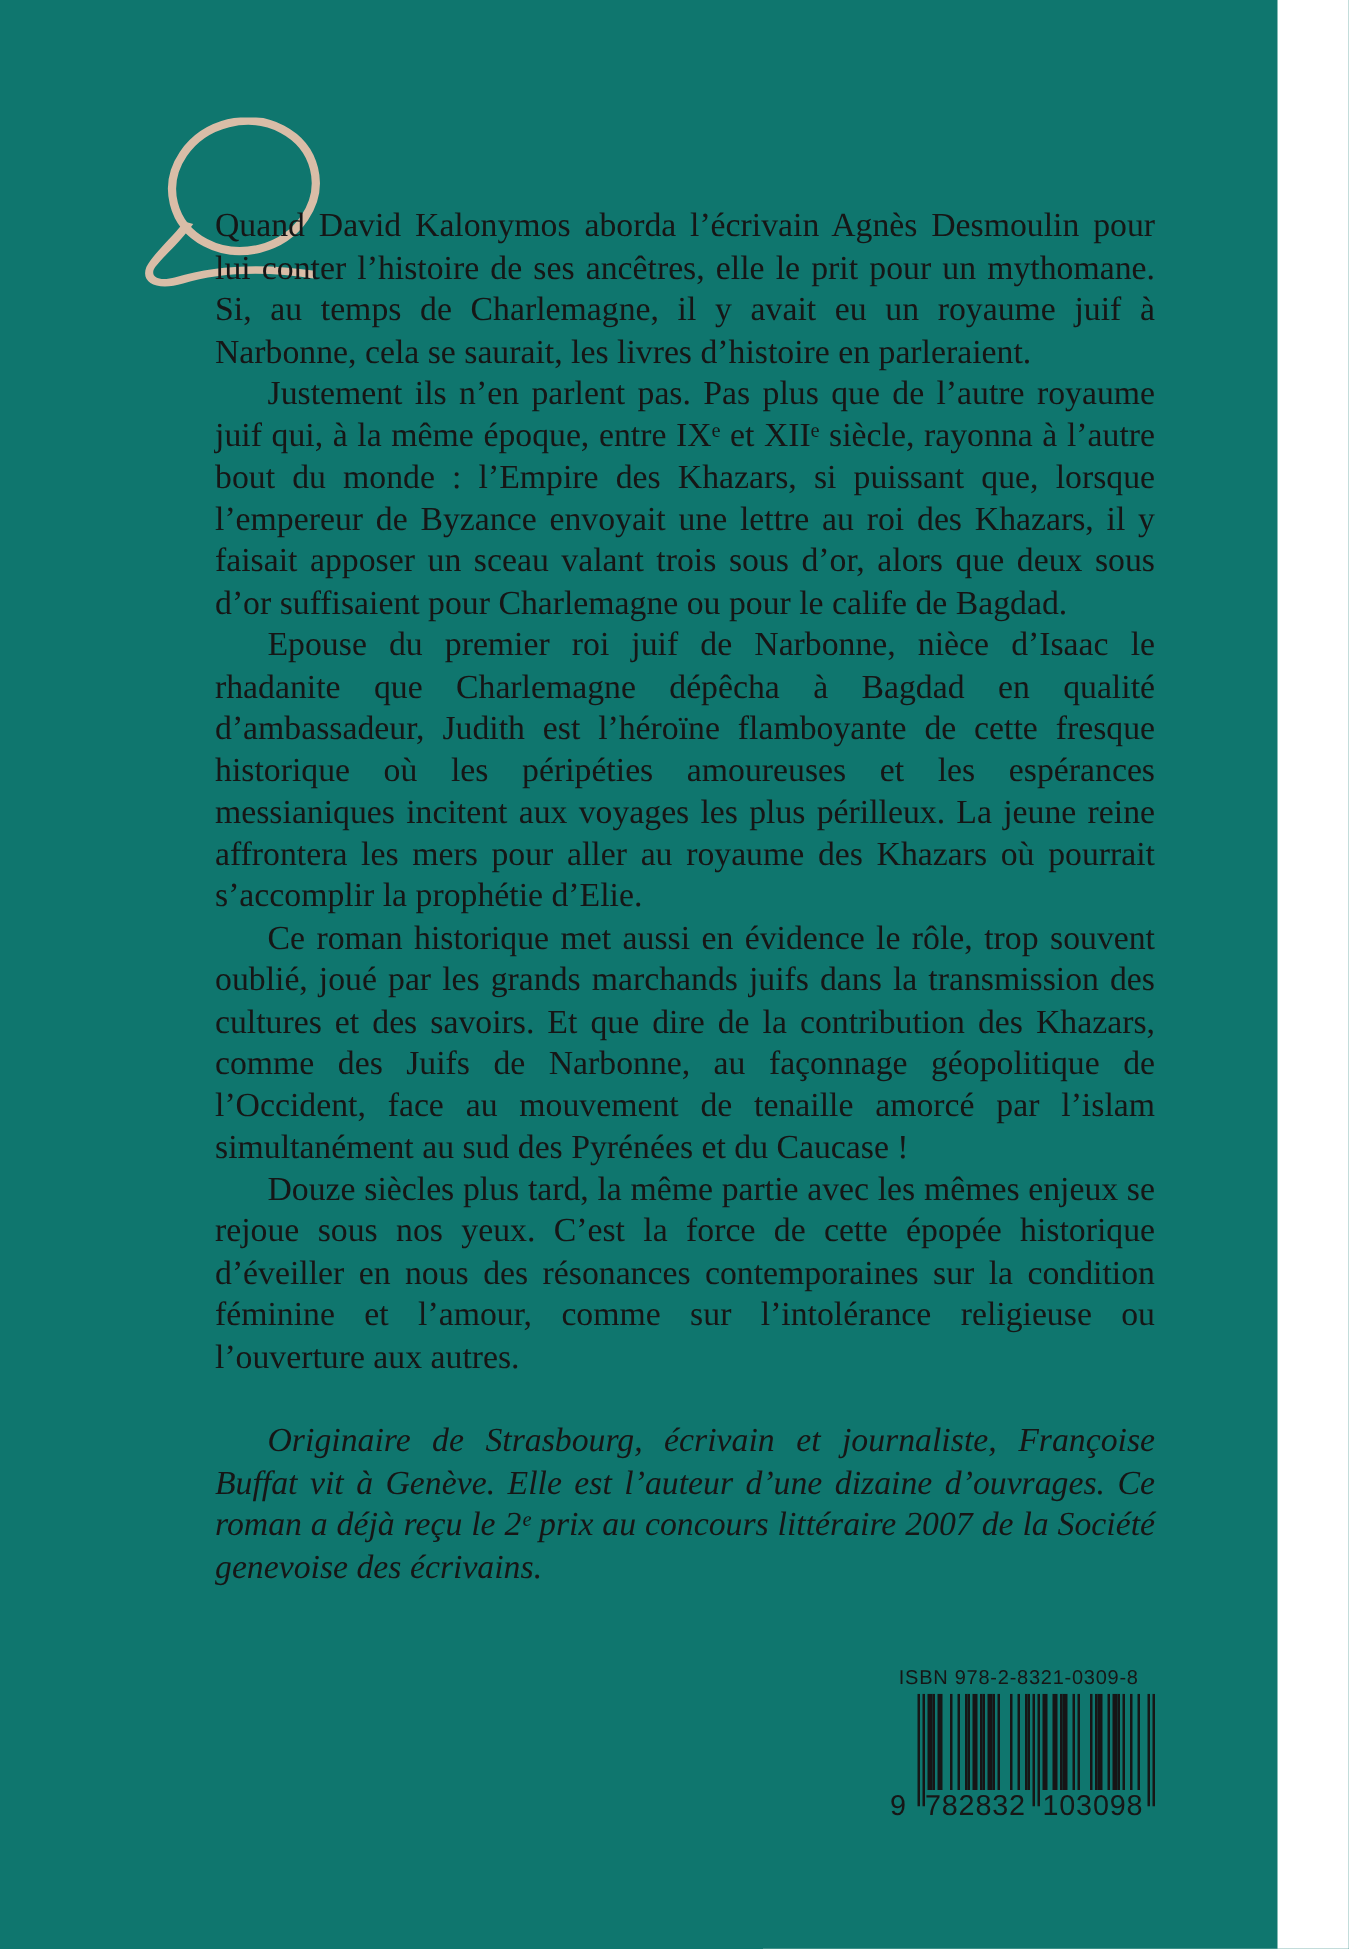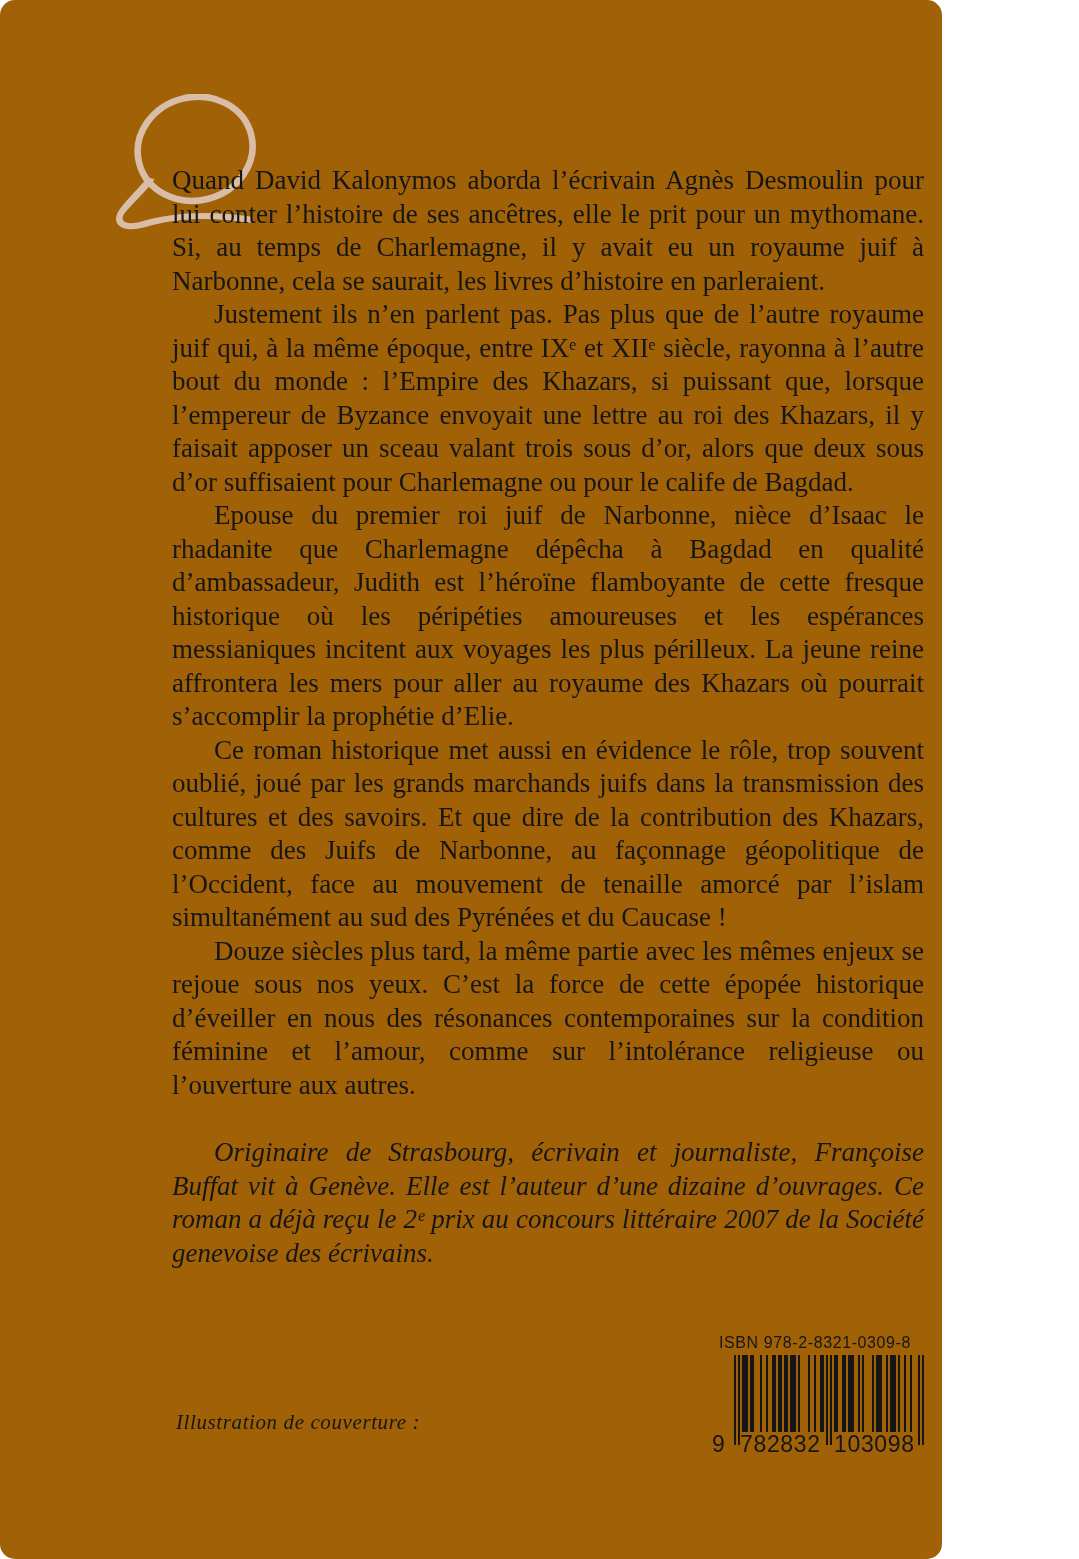--- a/index.html
+++ b/index.html
@@ -3,24 +3,23 @@
 <meta charset="utf-8">
 <style>
   html, body { margin: 0; padding: 0; }
   body {
     width: 1079px; height: 1559px;
     background: #ffffff;
     font-family: "Liberation Serif", serif;
   }
   .page {
     position: relative;
-    width: 942px; height: 1559px;
-    background: #a16207;
+    width: 1022px; height: 1559px;
+    background: #0f766e;
     overflow: hidden;
-    border-radius: 15px;
   }
   
   .ornament {
     position: absolute;
     left: 110px; top: 94px;
     width: 150px; height: 142px;
     z-index: 0;
   }
   
   .text-block {
@@ -149,16 +148,15 @@
           <rect x="214" y="0" width="2" height="90"></rect>
           <rect x="218" y="0" width="2" height="90"></rect>
         </g>
       <text class="bc-digit" x="8" y="97" style="fill: rgb(22, 22, 22);">9</text>
       <text class="bc-digit" x="36" y="97" textLength="80" style="fill: rgb(22, 22, 22);">782832</text>
       <text class="bc-digit" x="130" y="97" textLength="80" style="fill: rgb(22, 22, 22);">103098</text>
     </svg>
   </div>
 
   <div class="credit" style="color: rgb(22, 22, 22);">
-    <div>Illustration de couverture :</div>
   </div>
 
 </div>
 
 </body></html>

